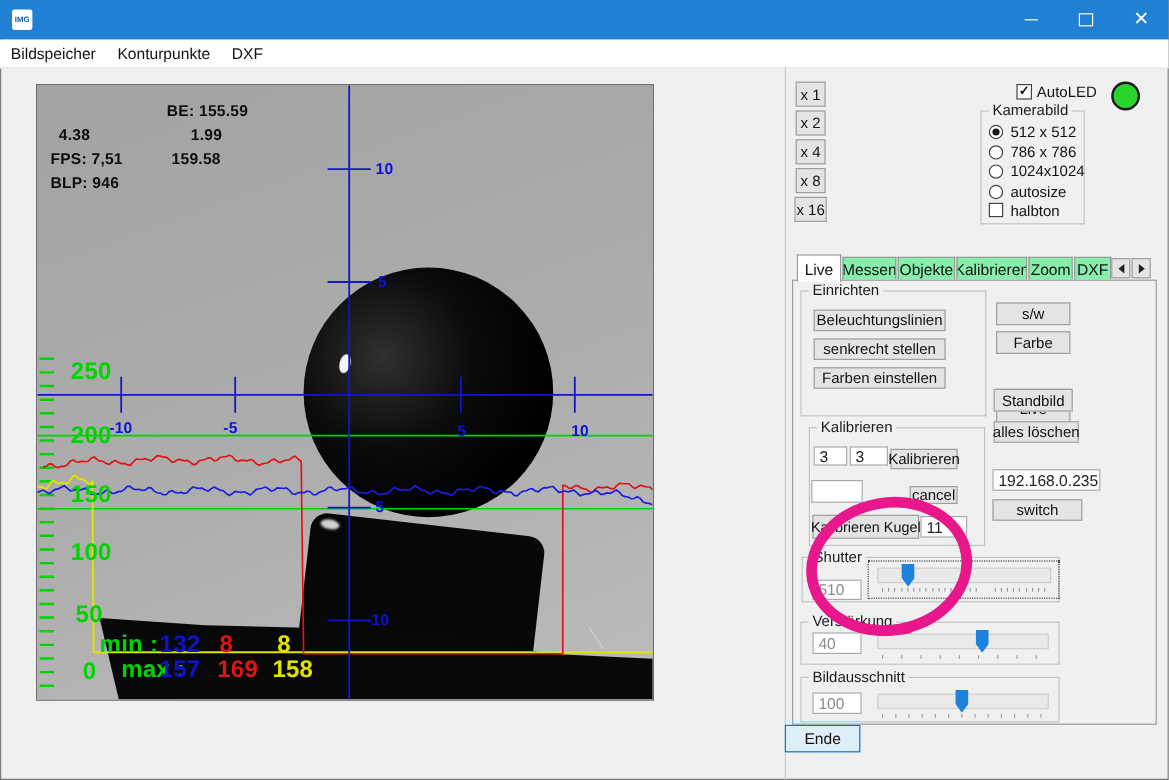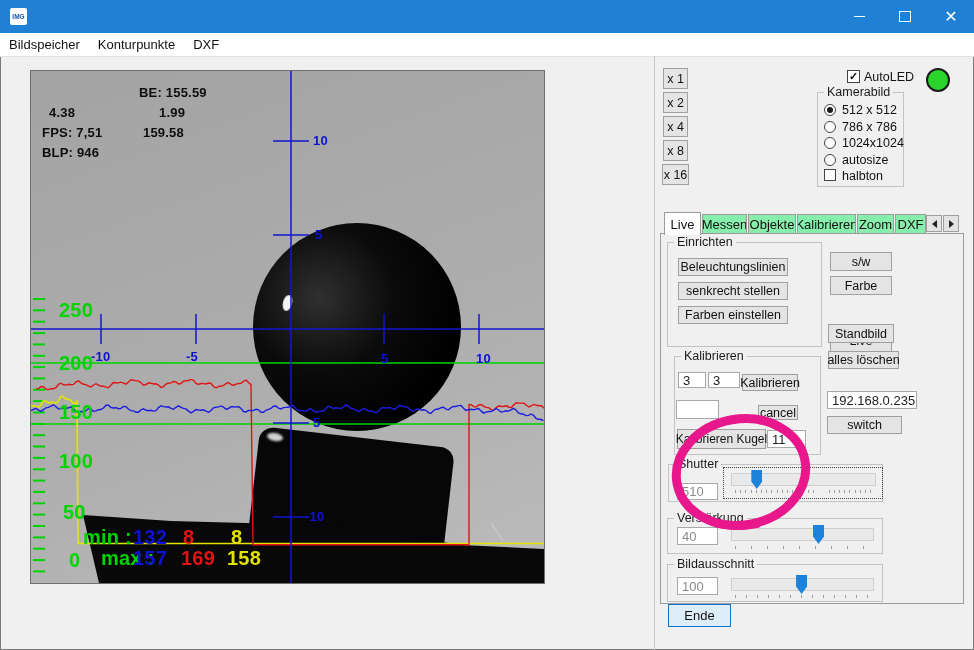--- a/index.html
+++ b/index.html
@@ -61,21 +61,21 @@
   .tri-l{width:0;height:0;border-top:4px solid transparent;border-bottom:4px solid transparent;border-right:5px solid #222;}
   .tri-r{width:0;height:0;border-top:4px solid transparent;border-bottom:4px solid transparent;border-left:5px solid #222;}
   
   .track{position:absolute;box-sizing:border-box;background:#e9e9e9;border:1px solid #cfcfcf;height:13px;}
   .thumb{position:absolute;top:-4px;width:11px;height:19px;background:#1c82dc;
          clip-path:polygon(0 0,100% 0,100% 60%,50% 100%,0 60%);}
   .focusrect{position:absolute;border:1px dotted #444;box-sizing:border-box;}
   .tickrow{position:absolute;}
   .tick{position:absolute;top:0;width:1px;height:3px;background:#9a9a9a;}
   
-  #ende{position:absolute;left:668px;top:604px;width:63px;height:23px;background:#ddeef9;border:1px solid #0b76d1;
+  #ende{position:absolute;left:654px;top:604px;width:63px;height:23px;background:#ddeef9;border:1px solid #0b76d1;
         box-sizing:border-box;display:flex;align-items:center;justify-content:center;font-size:13px;color:#111;}
   #annot{position:absolute;left:655px;top:403px;z-index:50;pointer-events:none;}
   #led{position:absolute;left:926px;top:68px;width:24px;height:24px;border-radius:50%;border:2px solid #1b1b1b;box-sizing:border-box;}
 </style>
 </head>
 <body>
 
 <div id="win">
 
   <div id="titlebar">

